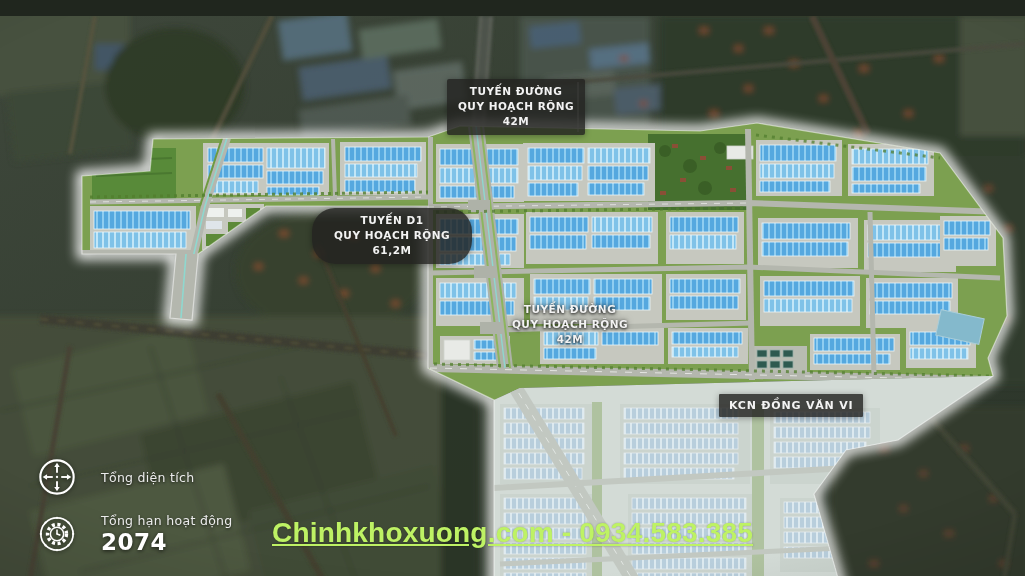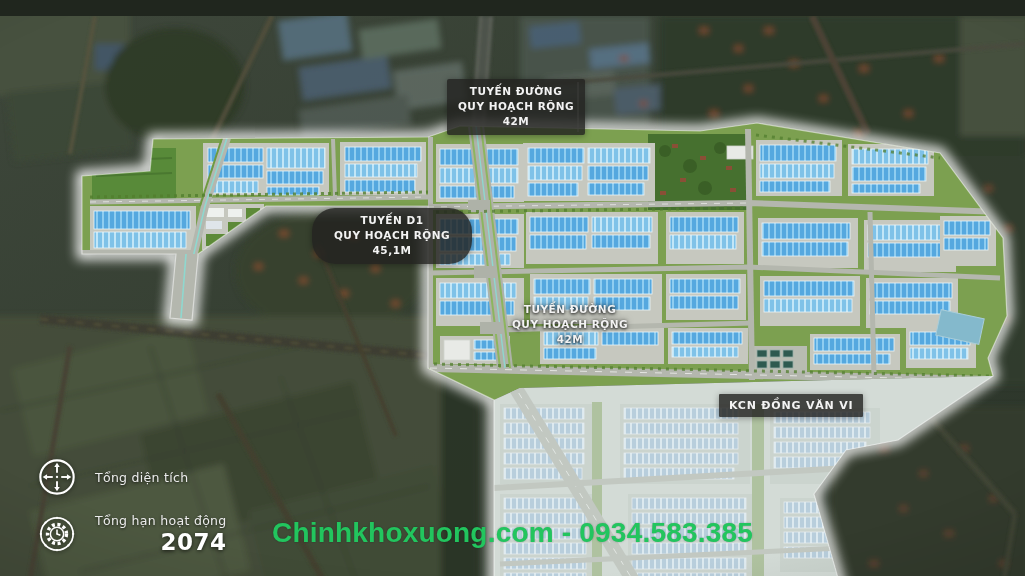--- a/index.html
+++ b/index.html
@@ -18,21 +18,21 @@
     position:absolute;color:#f3f3f3;font-weight:700;text-align:center;
     font-size:10.5px;line-height:1.45;letter-spacing:.5px;z-index:5;
   }
   .road-label.boxed{padding:5px 6px;border-radius:2px;box-shadow:0 1px 6px rgba(0,0,0,.35);}
   .road-label.plain div{text-shadow:0 1px 3px rgba(0,0,0,.85),0 0 6px rgba(0,0,0,.6);}
   .zone-label{
     position:absolute;color:#f3f3f3;font-weight:700;font-size:11px;letter-spacing:.8px;
     padding:5px 10px;border-radius:1px;z-index:5;box-shadow:0 1px 6px rgba(0,0,0,.35);
   }
   .stats{position:absolute;left:38px;top:442px;display:flex;flex-direction:column;gap:17px;z-index:5;}
-  .stat{display:flex;align-items:center;gap:19px;text-align:right;}
+  .stat{display:flex;align-items:center;gap:25px;}
   .stat-icon{width:38px;height:38px;flex:0 0 38px;display:block;filter:drop-shadow(0 1px 2px rgba(0,0,0,.5));}
   .stat-label{font-size:12.5px;color:#ececec;letter-spacing:.3px;text-shadow:0 1px 3px rgba(0,0,0,.7);}
   .stat-value{font-size:23px;font-weight:700;color:#ffffff;letter-spacing:.5px;margin-top:1px;text-shadow:0 1px 4px rgba(0,0,0,.7);}
   .watermark{
     position:absolute;left:50%;top:501px;transform:translateX(-50%);white-space:nowrap;
     font-family:"Liberation Sans","DejaVu Sans",sans-serif;
     font-size:28px;font-weight:700;letter-spacing:.2px;z-index:6;
     text-shadow:0 0 2px rgba(0,0,0,.3);
   }
 </style>
@@ -427,21 +427,21 @@
   <line x1="578" y1="66" x2="578" y2="116" stroke="#dddddd" stroke-width="1" opacity=".7"></line>
 </svg>
 
 <div class="road-label boxed" style="left: 447px; top: 63px; width: 126px; background: rgba(34, 34, 32, 0.82);">
   <div>TUYẾN ĐƯỜNG</div>
   <div>QUY HOẠCH RỘNG 42M</div>
 </div>
 
 <div class="road-label boxed" style="left: 312px; top: 192px; width: 148px; font-size: 10.5px; background: rgba(34, 34, 32, 0.82); border-radius: 23px;">
   <div>TUYẾN D1</div>
-  <div>QUY HOẠCH RỘNG 45,1M</div>
+  <div>QUY HOẠCH RỘNG 61,2M</div>
 </div>
 
 <div class="road-label plain" style="left:498px;top:286px;width:144px;font-size:10.5px;">
   <div>TUYẾN ĐƯỜNG</div>
   <div>QUY HOẠCH RỘNG 42M</div>
 </div>
 
 <div class="zone-label" style="left: 719px; top: 378px; background: rgba(34, 34, 32, 0.82);">KCN ĐỒNG VĂN VI</div>
 
 <div class="stats">
@@ -483,15 +483,15 @@
       <line x1="20" y1="20" x2="23.6" y2="21.4" stroke="#ffffff" stroke-width="1.6"></line>
       <circle cx="20" cy="20" r=".9" fill="#ffffff"></circle>
     </svg>
     <div>
       <div class="stat-label">Tổng hạn hoạt động</div>
       <div class="stat-value">2074</div>
     </div>
   </div>
 </div>
 
-<div class="watermark" style="color: #22c55e;">Chinhkhoxuong.com - 0934.583.385</div>
+<div class="watermark" style="color: #bef264; text-decoration: underline;">Chinhkhoxuong.com - 0934.583.385</div>
 
 </div>
 
 </body></html>

